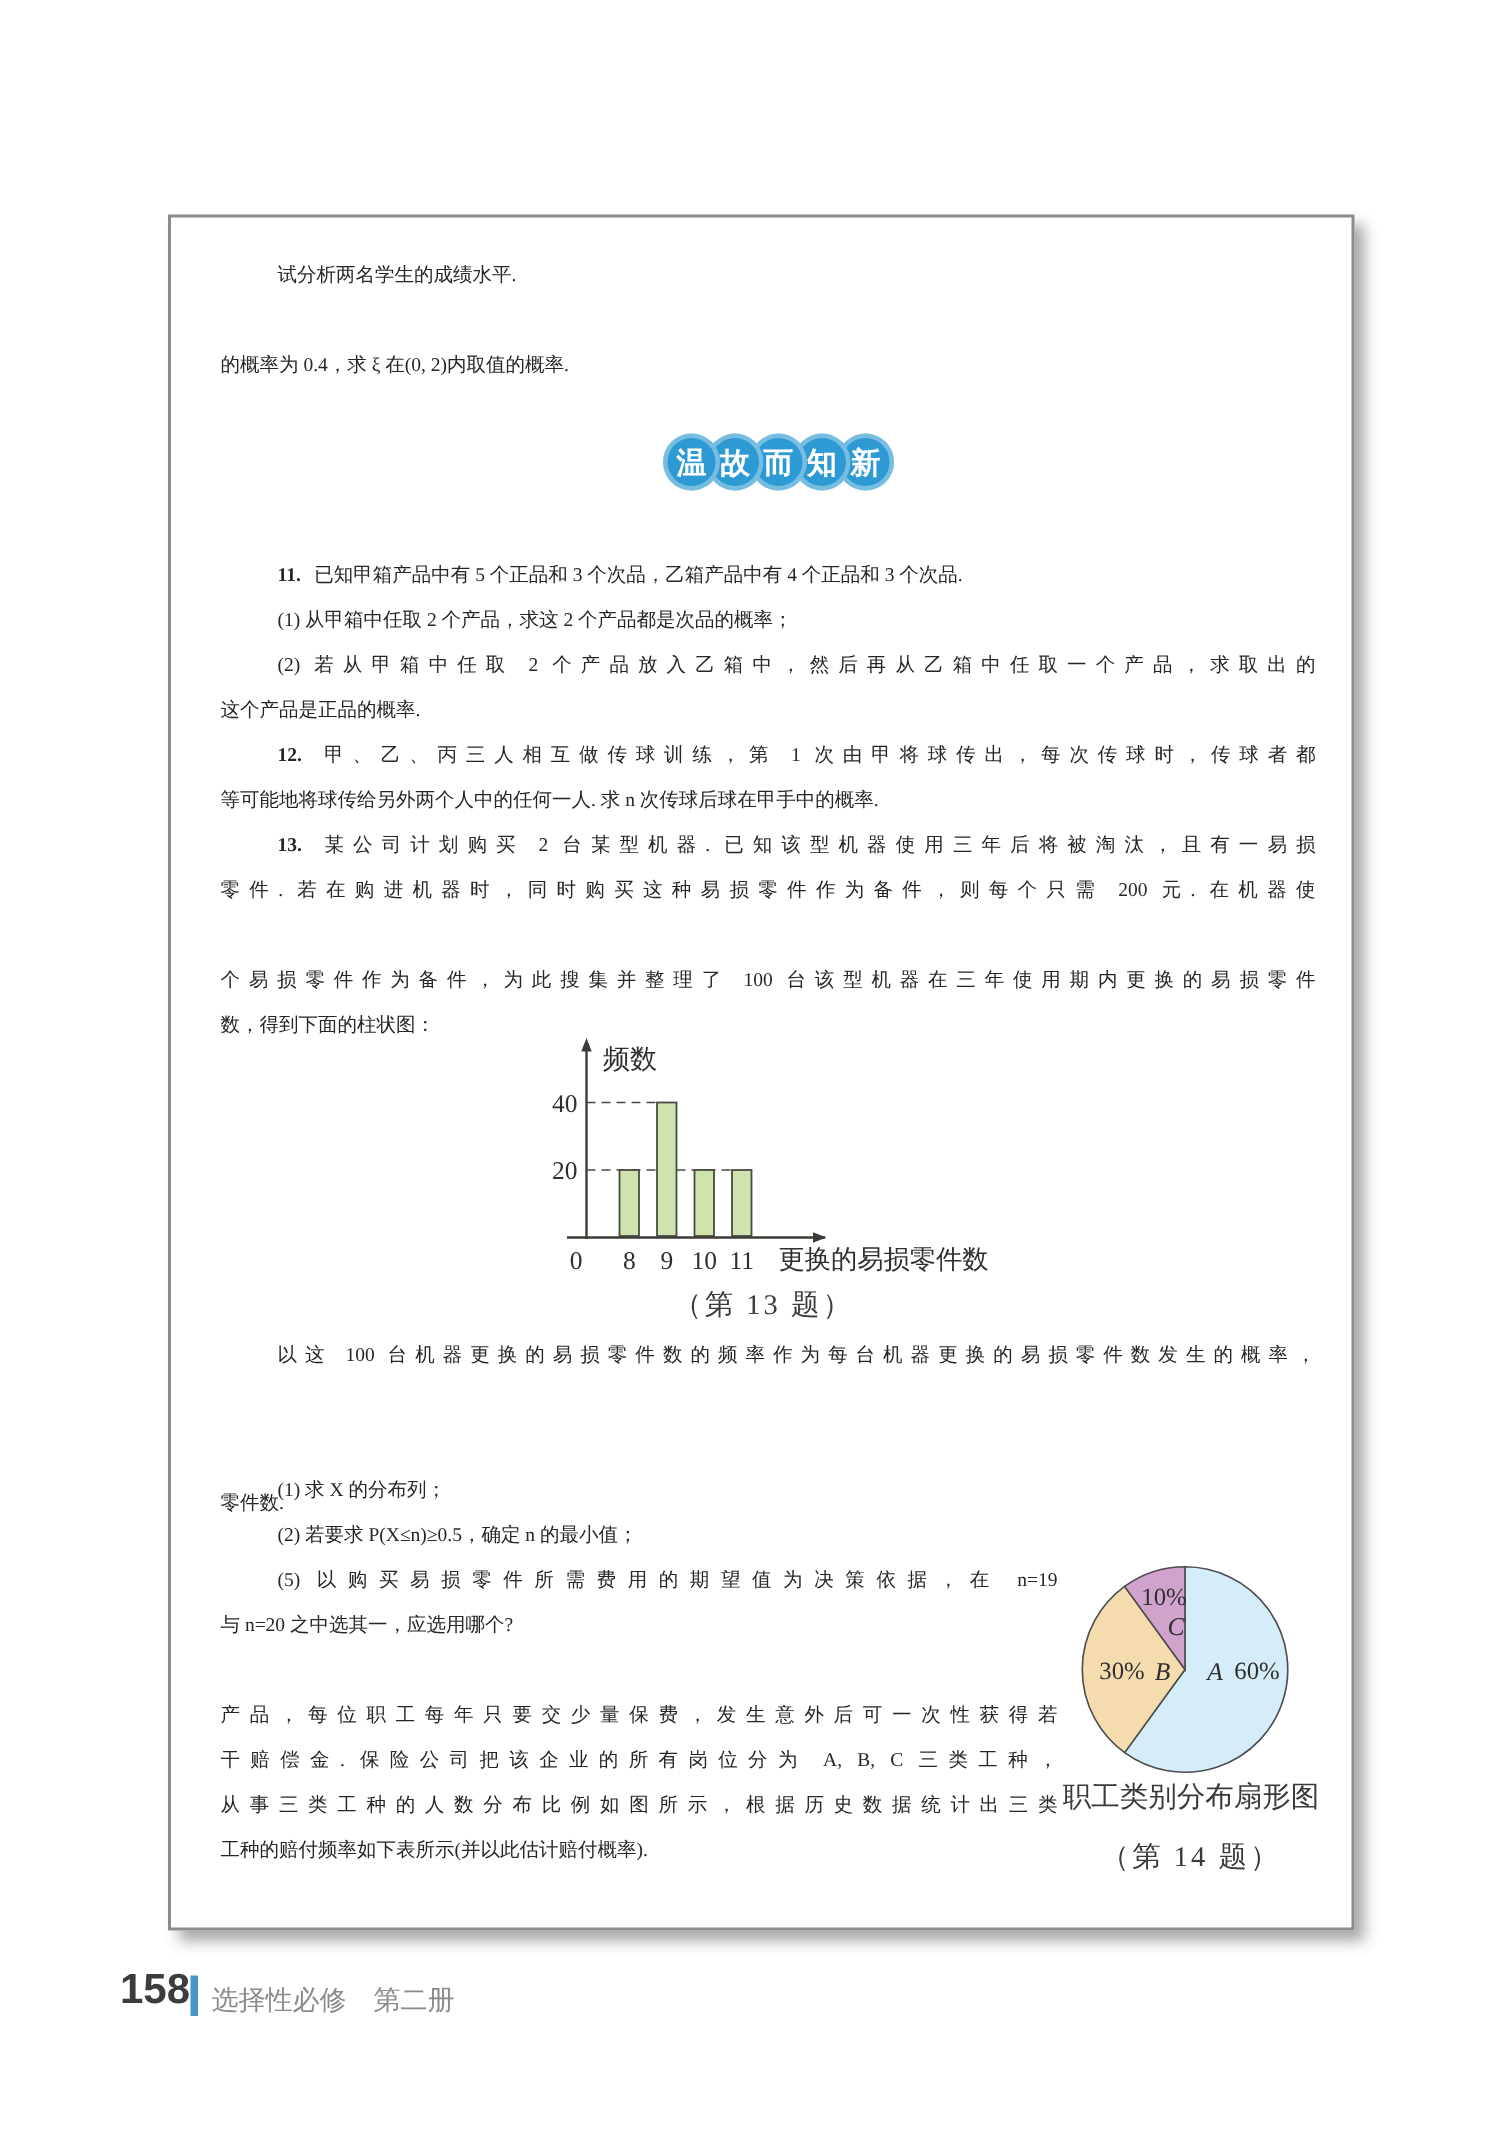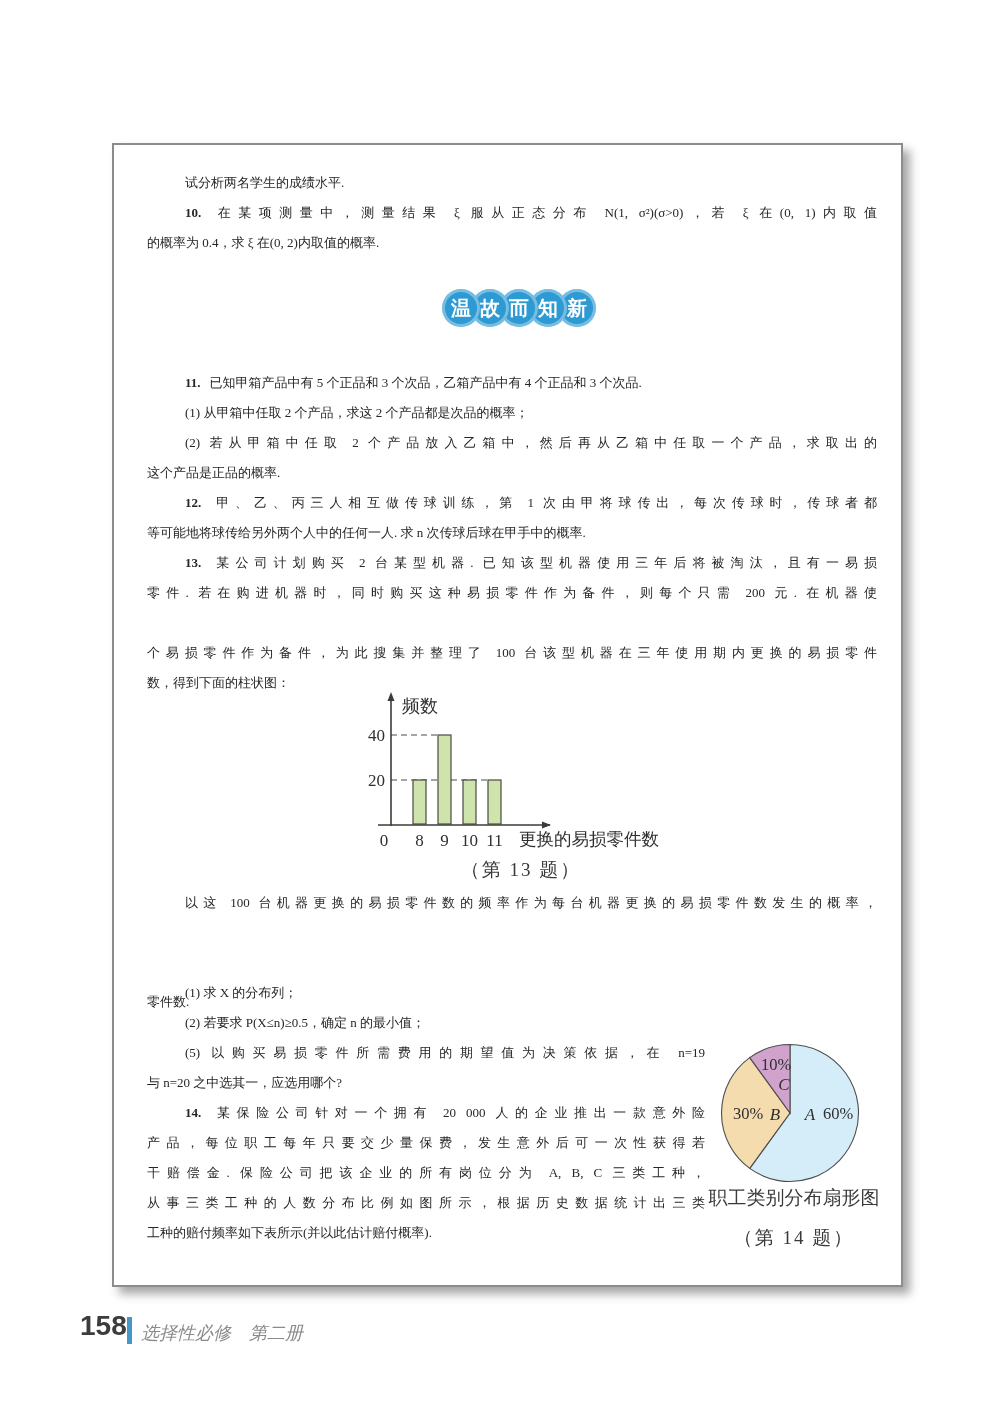--- a/index.html
+++ b/index.html
@@ -29,44 +29,43 @@
     color:#ffffff;font-family:"Liberation Sans","DejaVu Sans",sans-serif;
     font-size:20px;font-weight:bold;display:flex;align-items:center;justify-content:center;
   }
   .badge .bead + .bead{margin-left:-9px;}
   .badge .b1{z-index:5}.badge .b2{z-index:4}.badge .b3{z-index:3}.badge .b4{z-index:2}.badge .b5{z-index:1}
   
   .bar-chart-svg{position:absolute;left:240px;top:545px;}
   .chart-caption{
     position:absolute;font-size:19px;color:#3a3a3a;text-align:center;letter-spacing:2px;
   }
-  .cap13{left:252px;top:712px;width:310px;}
+  .cap13{left:240px;top:712px;width:310px;}
   .pie-svg{position:absolute;left:600px;top:892px;}
   .pie-title{left:592px;top:1040px;width:176px;letter-spacing:0;}
   .cap14{left:592px;top:1080px;width:176px;}
   svg text{font-family:"Liberation Serif","DejaVu Serif",serif;fill:#2f2f2f;}
   svg .it{font-style:italic;}
   .dash{stroke:#4a4a44;stroke-width:1;stroke-dasharray:6 4;fill:none;}
   .axis{stroke:#3c3c36;stroke-width:1.6;fill:none;}
   .bar{fill:#cfe3ad;stroke:#4a4a42;stroke-width:1.2;}
   
   .footer-num{
     position:absolute;left:80px;top:1310px;font-family:"Liberation Sans","DejaVu Sans",sans-serif;
     font-size:28px;font-weight:600;color:#3c3c3c;text-align:center;
   }
   .footer-bar{position:absolute;left:127px;top:1317px;width:5px;height:27px;background:#4696c8;}
-  .footer-title{position:absolute;left:141px;top:1321px;font-size:18px;color:#8b8b8b;font-style:italic;}
+  .footer-title{position:absolute;left:141px;top:1321px;font-size:18px;color:#8b8b8b;}
 </style>
 </head>
 <body>
 
 <div class="page-box">
 
   <div class="ln ind" style="top:23px"><span>试分析两名学生的成绩水平.</span></div>
-  <div class="ln ind jf" style="top:53px"><b class="pn">10.</b><span>在某项测量中，测量结果 ξ 服从正态分布 N(1, σ²)(σ&gt;0)，若 ξ 在(0, 1)内取值</span></div>
   <div class="ln" style="top:83px"><span>的概率为 0.4，求 ξ 在(0, 2)内取值的概率.</span></div>
 
   <div class="badge">
     <div class="bead b1">
         <span>温</span>
       </div>
     <div class="bead b2">
         <span>故</span>
       </div>
     <div class="bead b3">
@@ -116,21 +115,20 @@
   </svg>
   <div class="chart-caption cap13">（第 13 题）</div>
 
   <div class="ln ind jf" style="top:743px"><span>以这 100 台机器更换的易损零件数的频率作为每台机器更换的易损零件数发生的概率，</span></div>
   <div class="ln" style="top:842px"><span>零件数.</span></div>
   <div class="ln ind" style="top:833px"><span>(1) 求 X 的分布列；</span></div>
   <div class="ln ind" style="top:863px"><span>(2) 若要求 P(X≤n)≥0.5，确定 n 的最小值；</span></div>
   <div class="ln ind nar jf" style="top:893px"><span>(5) 以购买易损零件所需费用的期望值为决策依据，在 n=19</span></div>
   <div class="ln nar" style="top:923px"><span>与 n=20 之中选其一，应选用哪个?</span></div>
 
-  <div class="ln ind nar jf" style="top:953px"><b class="pn">14.</b><span>某保险公司针对一个拥有 20 000 人的企业推出一款意外险</span></div>
   <div class="ln nar jf" style="top:983px"><span>产品，每位职工每年只要交少量保费，发生意外后可一次性获得若</span></div>
   <div class="ln nar jf" style="top:1013px"><span>干赔偿金. 保险公司把该企业的所有岗位分为 A, B, C 三类工种，</span></div>
   <div class="ln nar jf" style="top:1043px"><span>从事三类工种的人数分布比例如图所示，根据历史数据统计出三类</span></div>
   <div class="ln nar" style="top:1073px"><span>工种的赔付频率如下表所示(并以此估计赔付概率).</span></div>
 
   <svg class="pie-svg" width="160" height="160" viewBox="0 0 160 160">
     <path d="M76,76 L76,7.5 A68.5,68.5 0 1 1 35.74,131.42 Z" fill="#d5edf9" stroke="#4e4e4e" stroke-width="1.1"></path>
     <path d="M76,76 L35.74,131.42 A68.5,68.5 0 0 1 35.74,20.58 Z" fill="#f4dcae" stroke="#4e4e4e" stroke-width="1.1"></path>
     <path d="M76,76 L35.74,20.58 A68.5,68.5 0 0 1 76,7.5 Z" fill="#d0a2cc" stroke="#4e4e4e" stroke-width="1.1"></path>
     <text x="62" y="33" font-size="16.5" text-anchor="middle">10%</text>

